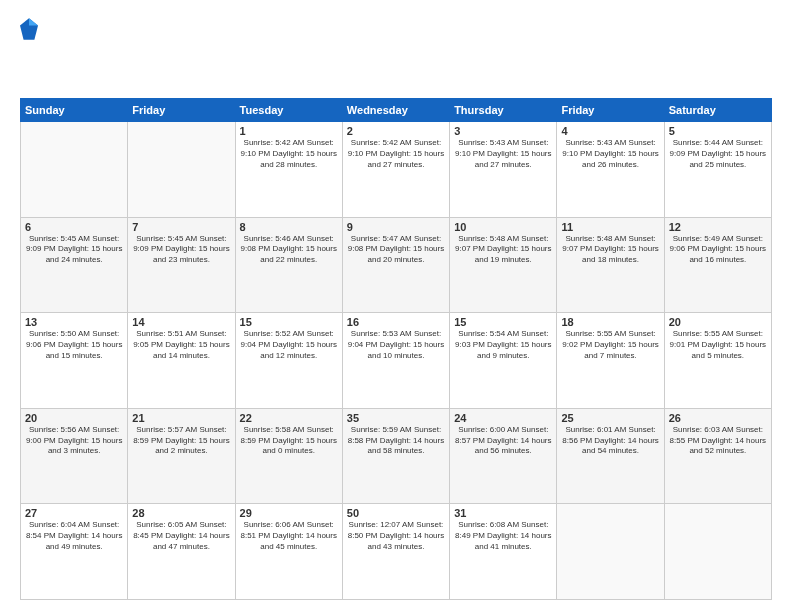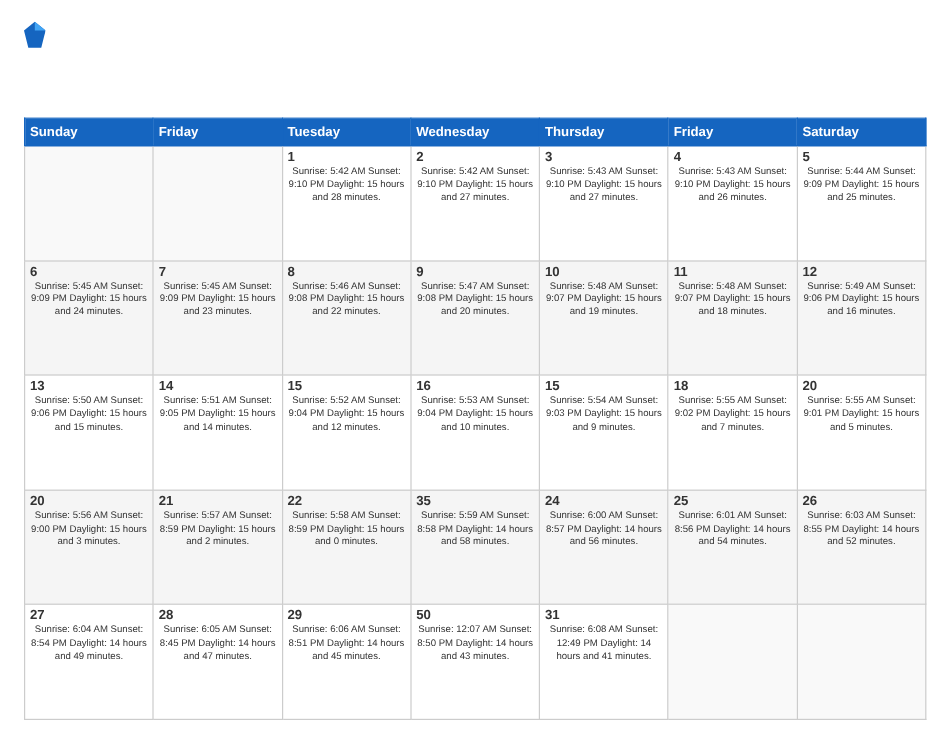--- a/index.html
+++ b/index.html
@@ -350,21 +350,21 @@
           <td>
             <span class="day-num">50</span>
             <div class="day-info">Sunrise: 12:07 AM
 Sunset: 8:50 PM
 Daylight: 14 hours
 and 43 minutes.</div>
           </td>
           <td>
             <span class="day-num">31</span>
             <div class="day-info">Sunrise: 6:08 AM
-Sunset: 12:49 PM
+Sunset: 8:49 PM
 Daylight: 14 hours
 and 41 minutes.</div>
           </td>
           <td class="empty"></td>
           <td class="empty"></td>
         </tr>
       </tbody>
   </table>
 </div>
 

